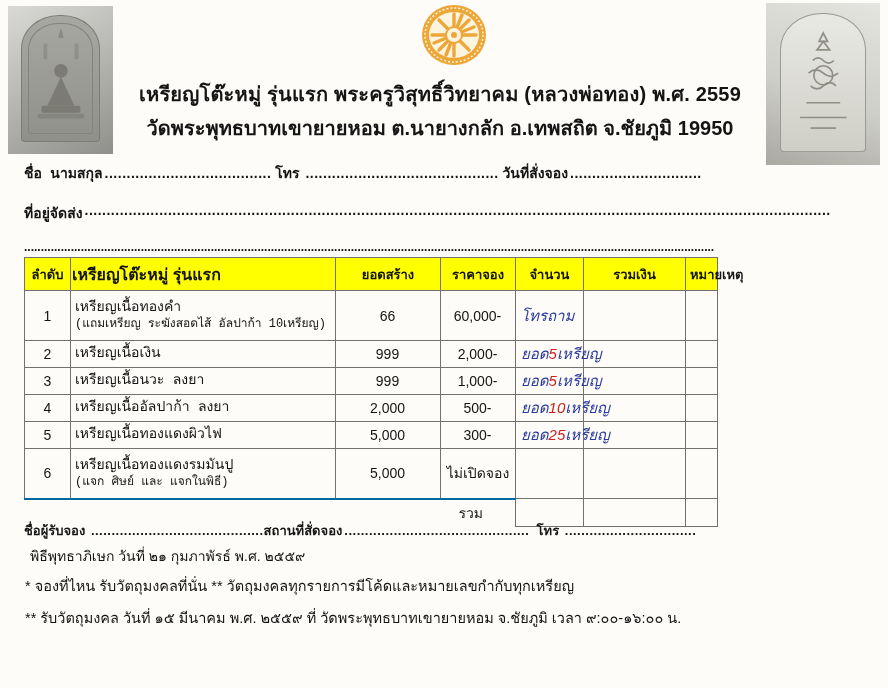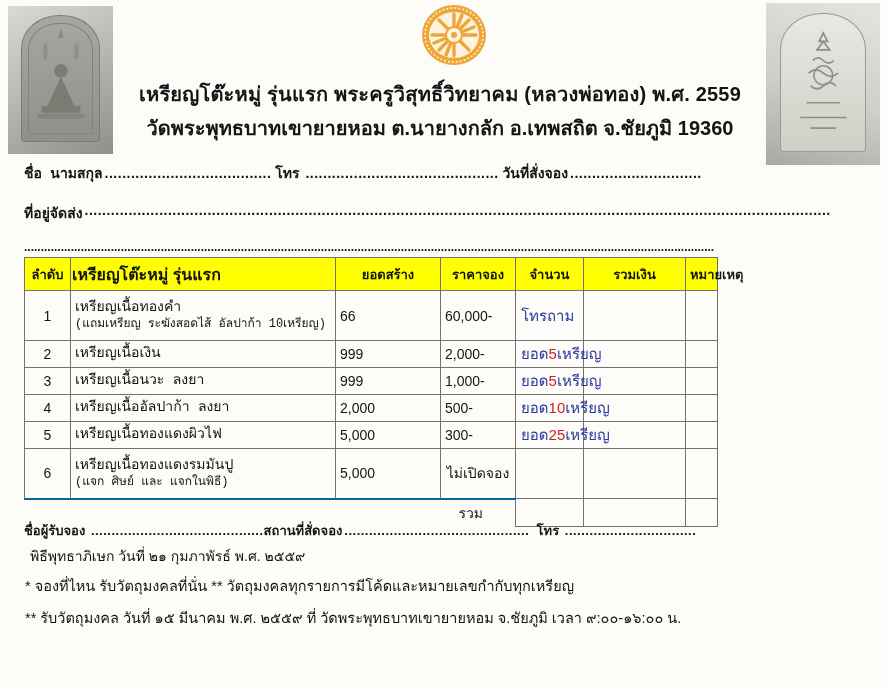--- a/index.html
+++ b/index.html
@@ -47,23 +47,23 @@
     border-collapse:collapse; table-layout:fixed; }
   td,th { border:1px solid #71716d; vertical-align:middle; padding:1px 4px; overflow:visible; }
   th { background:#ffff00; font-size:13px; font-weight:bold; text-align:center; height:33px; }
   th.c-item { font-size:16px; text-align:left; padding-left:1px; }
   td { font-size:14px; }
   .r-tall td { height:50px; }
   .r-std td { height:26px; }
   .cell-no { text-align:center; }
   .cell-name { line-height:1.25;font-family:Liberation Mono, monospace; }
   .cell-name .sub { font-size:12px; display:block; }
-  .cell-num { text-align:left; padding-right:5px; }
+  .cell-num { text-align:center; padding-right:5px; }
   .cell-center { text-align:center; }
-  .cell-qty { white-space:nowrap; font-size:15px;
+  .cell-qty { font-style:italic; white-space:nowrap; font-size:15px;
     color:#2b3a9e; padding-left:5px; }
   .cell-qty .num { color:#cc1f1f; }
   .total-row td { height:28px; }
   .total-row .no-border { border:none; border-top:2px solid #0369a1;
     text-align:right; padding-right:32px; font-size:14px; }
   
   .line-receiver { top:520px; font-size:13px; }
   .ceremony { position:absolute; left:30px; top:545px; font-size:14px; font-weight:500; }
   .note { position:absolute; left:25px; right:20px; font-size:14.5px; font-weight:normal; }
   .note1 { top:574px; }
@@ -125,21 +125,21 @@
         <circle cx="40" cy="58" r="9"></circle>
         <path d="M24 84 h32"></path>
         <path d="M18 98 h44"></path>
         <path d="M28 108 h24"></path>
       </g>
     </svg>
   </div>
 </div>
 
 <div class="title1">เหรียญโต๊ะหมู่ รุ่นแรก พระครูวิสุทธิ์วิทยาคม (หลวงพ่อทอง)  พ.ศ. 2559</div>
-<div class="title2">วัดพระพุทธบาทเขายายหอม ต.นายางกลัก อ.เทพสถิต จ.ชัยภูมิ 19360</div>
+<div class="title2">วัดพระพุทธบาทเขายายหอม ต.นายางกลัก อ.เทพสถิต จ.ชัยภูมิ 19950</div>
 
 <div class="fline line-name">
   <span class="lbl">ชื่อ นามสกุล</span><span class="dots">......................................</span>
   <span class="lbl">โทร</span> <span class="dots">............................................</span>
   <span class="lbl">วันที่สั่งจอง</span><span class="dots">..............................</span>
 </div>
 
 <div class="fline line-addr">
   <span class="lbl">ที่อยู่จัดส่ง</span>
   <span class="dots">..........................................................................................................................................................................</span>

